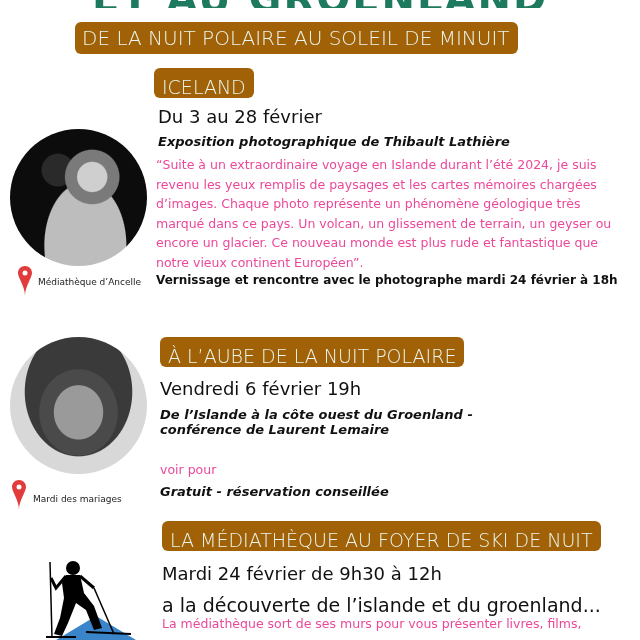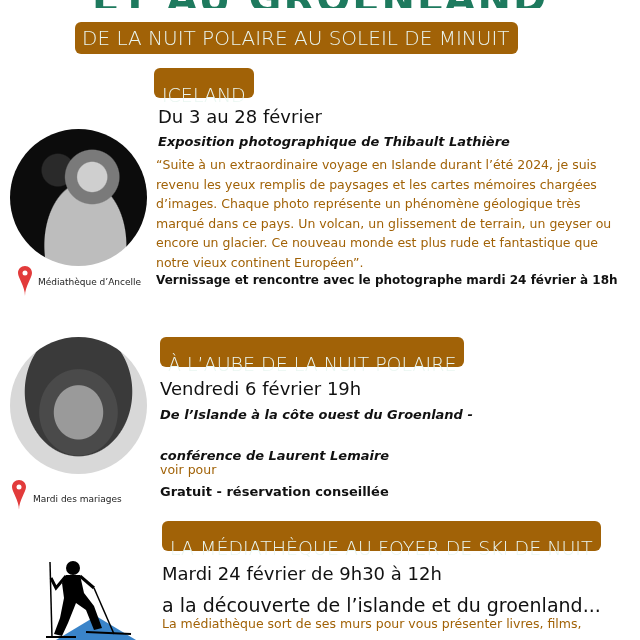--- a/index.html
+++ b/index.html
@@ -1,24 +1,24 @@
 <!DOCTYPE html>
 <html><head>
 <meta charset="utf-8">
 <style>
   html,body{margin:0;padding:0;}
   body{width:640px;height:640px;overflow:hidden;background:#ffffff;position:relative;font-family:"Liberation Sans",sans-serif;color:#111;}
   .abs{position:absolute;}
   .big-title{left:0;top:-22px;width:640px;text-align:center;font-family:"DejaVu Sans",sans-serif;font-weight:900;font-size:40px;color:#1e7a5e;letter-spacing:2px;line-height:1;height:30px;overflow:hidden;}
   .pill{background:#a16207;color:#eaf6f1;border-radius:6px;font-family:"DejaVu Sans",sans-serif;font-weight:300;white-space:nowrap;box-sizing:border-box;}
   .subtitle{left:75px;top:22px;height:32px;padding:4px 8px 0 7px;font-size:20px;}
-  .pill-section{height:30px;font-size:19px;padding:16px 8px 0 8px;}
+  .pill-section{height:30px;font-size:19px;padding:8px 8px 0 8px;}
   .h-date{font-family:"DejaVu Sans",sans-serif;font-weight:normal;font-size:18px;white-space:nowrap;}
   .h-italic{font-family:"DejaVu Sans",sans-serif;font-weight:bold;font-style:italic;font-size:13px;white-space:nowrap;}
-  .body-text{font-family:"DejaVu Sans",sans-serif;font-size:12.5px;line-height:19.5px;color:#a16207;}
+  .body-text{font-family:"DejaVu Sans",sans-serif;font-size:12.5px;line-height:19.5px;color:#ec4899;}
   .bold-line{font-family:"DejaVu Sans",sans-serif;font-weight:bold;font-size:12px;white-space:nowrap;}
   .photo{border-radius:50%;overflow:hidden;}
   .loc{font-family:"DejaVu Sans",sans-serif;font-size:9px;color:#222;white-space:nowrap;text-align:right;}
   .pin{width:14px;height:30px;}
 </style>
 </head>
 <body>
 
 <div class="abs big-title">ET AU GROENLAND</div>
 <div class="abs pill subtitle">DE LA NUIT POLAIRE AU SOLEIL DE MINUIT</div>
@@ -32,23 +32,23 @@
 <div class="abs photo" style="left:10px;top:129px;width:137px;height:137px;background:radial-gradient(circle at 60% 35%,#cfcfcf 0 12%,#7a7a7a 13% 22%,transparent 23%),radial-gradient(ellipse at 55% 85%,#bdbdbd 0 38%,transparent 39%),radial-gradient(circle at 35% 30%,#2a2a2a 0 12%,transparent 13%),#0c0c0c;"></div>
 <svg class="abs pin" style="left:18px;top:266px;" viewBox="0 0 14 30">
     <path d="M7 0C3 0 0 3 0 7c0 5 7 13 7 23 0-10 7-18 7-23C14 3 11 0 7 0z" fill="#e23b3b"></path>
     <circle cx="7" cy="7" r="2.5" fill="#fff"></circle>
   </svg>
 <div class="abs loc" style="left:38px;top:277px;">Médiathèque d’Ancelle</div>
 
 <div class="abs pill pill-section" style="left:160px;top:337px;">À L’AUBE DE LA NUIT POLAIRE</div>
 <div class="abs h-date" style="left:160px;top:378px;">Vendredi 6 février 19h</div>
 <div class="abs h-italic" style="left:160px;top:407px;">De l’Islande à la côte ouest du Groenland -</div>
-<div class="abs h-italic" style="left:160px;top:448px;">conférence de Laurent Lemaire</div>
+<div class="abs h-italic" style="left:160px;top:422px;">conférence de Laurent Lemaire</div>
 <div class="abs body-text" style="left:160px;top:460px;">voir pour</div>
-<div class="abs bold-line" style="left:160px;top:484px;font-size:13px;">Gratuit - réservation conseillée</div>
+<div class="abs bold-line" style="left:160px;top:484px;font-size:13px;font-style:italic;">Gratuit - réservation conseillée</div>
 
 <div class="abs photo" style="left:10px;top:337px;width:137px;height:137px;background:radial-gradient(ellipse at 50% 55%,#9a9a9a 0 25%,#4a4a4a 26% 40%,transparent 41%),radial-gradient(ellipse at 50% 40%,#3a3a3a 0 55%,transparent 56%),#d8d8d8;"></div>
 <svg class="abs pin" style="left:12px;top:480px;" viewBox="0 0 14 30">
     <path d="M7 0C3 0 0 3 0 7c0 5 7 13 7 23 0-10 7-18 7-23C14 3 11 0 7 0z" fill="#e23b3b"></path>
     <circle cx="7" cy="7" r="2.5" fill="#fff"></circle>
   </svg>
 <div class="abs loc" style="left:33px;top:494px;">Mardi des mariages</div>
 
 <div class="abs pill pill-section" style="left:162px;top:521px;">LA MÉDIATHÈQUE AU FOYER DE SKI DE NUIT</div>
 <div class="abs h-date" style="left:162px;top:563px;">Mardi 24 février de 9h30 à 12h</div>

